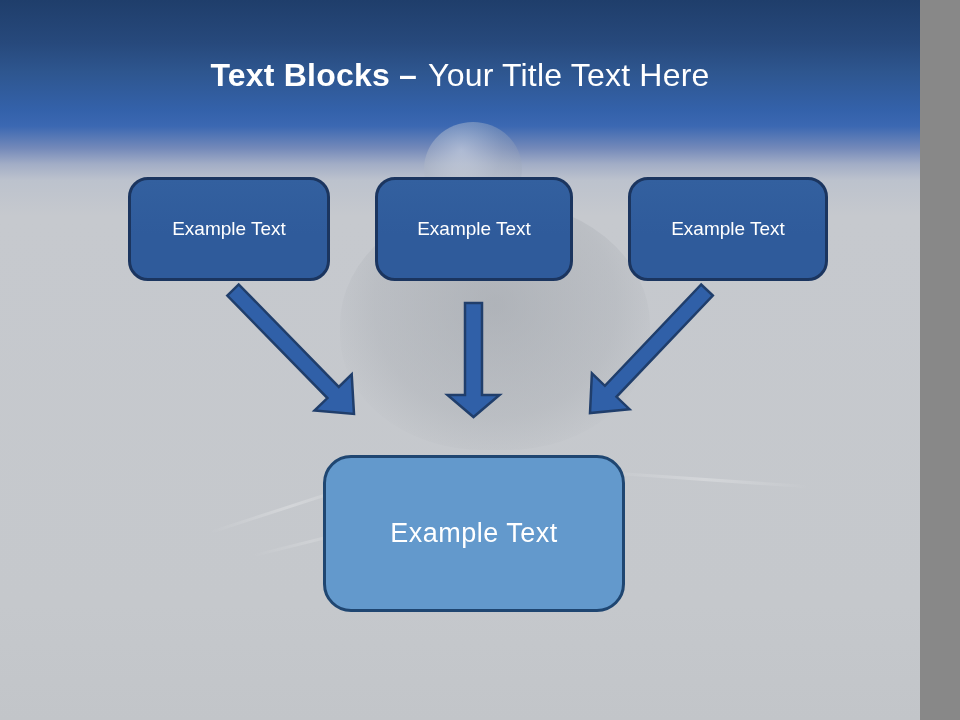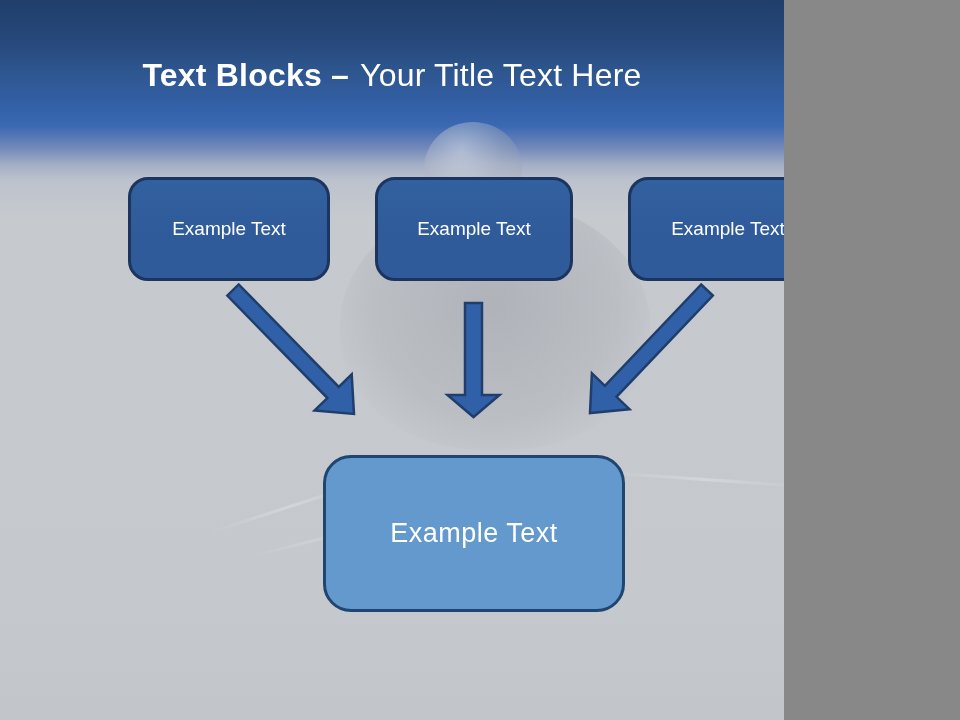--- a/index.html
+++ b/index.html
@@ -3,21 +3,21 @@
 <meta charset="utf-8">
 <style>
   html, body {
     margin: 0;
     padding: 0;
     background: #888;
     font-family: "Liberation Sans", sans-serif;
   }
   .slide {
     position: relative;
-    width: 784px;
+    width: 920px;
     height: 720px;
     overflow: hidden;
     background: linear-gradient(180deg,
       var(--header-dark, #1f3e6b) 0%,
       #27497c 6%,
       #2e568f 10%,
       var(--header-blue, #3462ab) 15.5%,
       #3b68b2 17.5%,
       #7288b9 20.5%,
       #a2adc6 22.8%,

